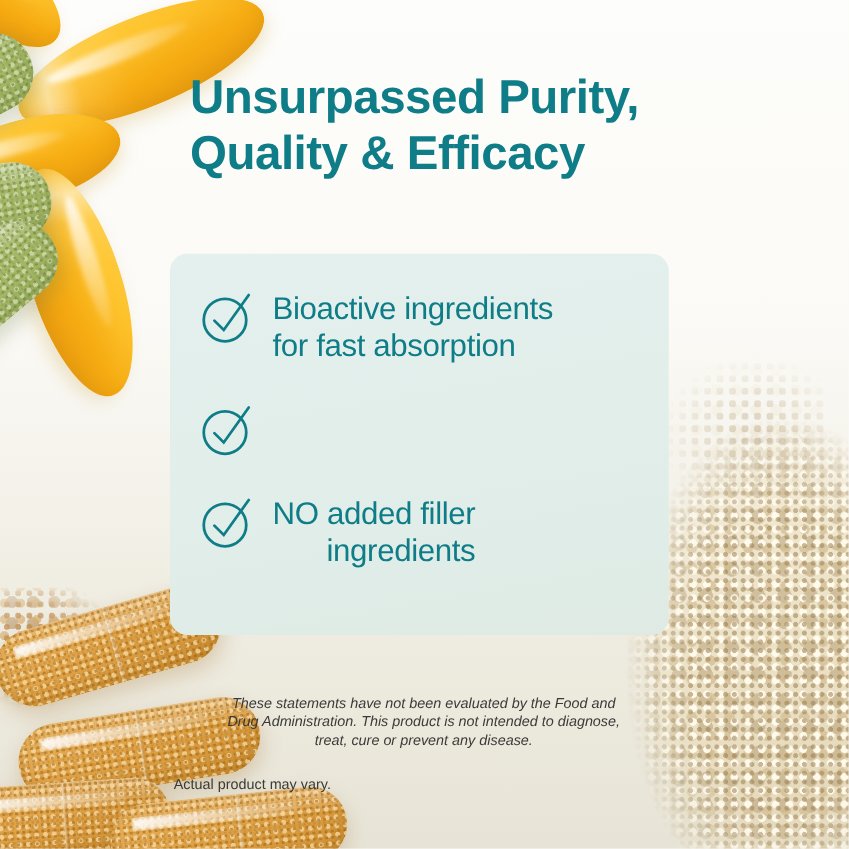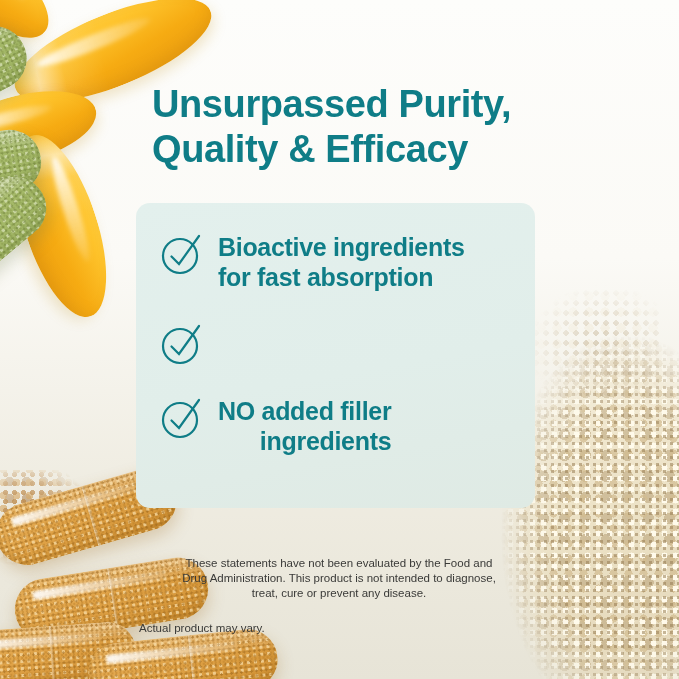--- a/index.html
+++ b/index.html
@@ -143,46 +143,46 @@
       radial-gradient(rgba(240,232,212,.8) 40%,transparent 41%);
     background-size:10px 10px,16px 16px;
     background-position:0 0,6px 4px;
     -webkit-mask-image:radial-gradient(ellipse 60% 58% at 62% 62%,#000 0%,rgba(0,0,0,.4) 55%,transparent 85%);
             mask-image:radial-gradient(ellipse 60% 58% at 62% 62%,#000 0%,rgba(0,0,0,.4) 55%,transparent 85%);
     opacity:.75;
   }
 
   
   .headline{
-    position:absolute;left:152px;top:82px;width:420px;
+    position:absolute;left:152px;top:56px;width:420px;
     font-size:38px;line-height:45px;font-weight:bold;
     letter-spacing:-.4px;color:#0f7d87;
     white-space:pre-line;
   }
 
   .panel{
     position:absolute;left:136px;top:203px;width:399px;height:305px;
     background:linear-gradient(170deg,#e3f0ed 0%,#e1eeea 55%,#dfeae4 100%);
     border-radius:14px;
   }
 
   .bullets{position:absolute;left:160px;top:230px;width:380px;}
   .bullet{display:flex;align-items:flex-start;margin-bottom:28px;}
   .bullet:last-child{margin-bottom:0;text-align:right;}
   .check-icon{flex:0 0 auto;width:44px;height:44px;margin-right:14px;margin-top:2px;}
   .bullet-text{
-    font-size:25px;line-height:30px;font-weight:bold;
+    font-size:25px;line-height:30px;font-weight:normal;
     color:#0f7d87;letter-spacing:-.3px;white-space:pre-line;
     padding-top:2px;
   }
 
   .disclaimer{
     position:absolute;left:139px;top:556px;width:400px;
     text-align:center;color:#3a3a38;
-    font-size:11.5px;line-height:15px;white-space:pre-line;
+    font-size:11.5px;line-height:15px;white-space:pre-line;font-style:italic;
   }
   .vary{
     position:absolute;left:139px;top:621px;width:400px;
     text-align:left;color:#3a3a38;font-size:11.5px;line-height:15px;
   }
 </style>
 </head>
 <body>
 
 <div class="canvas">

